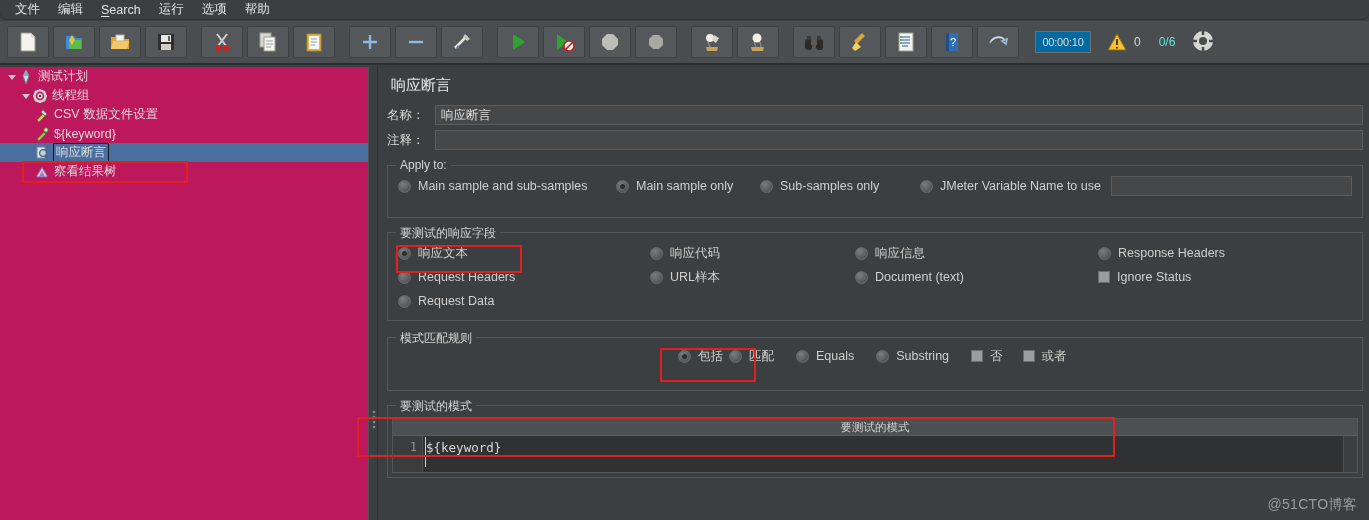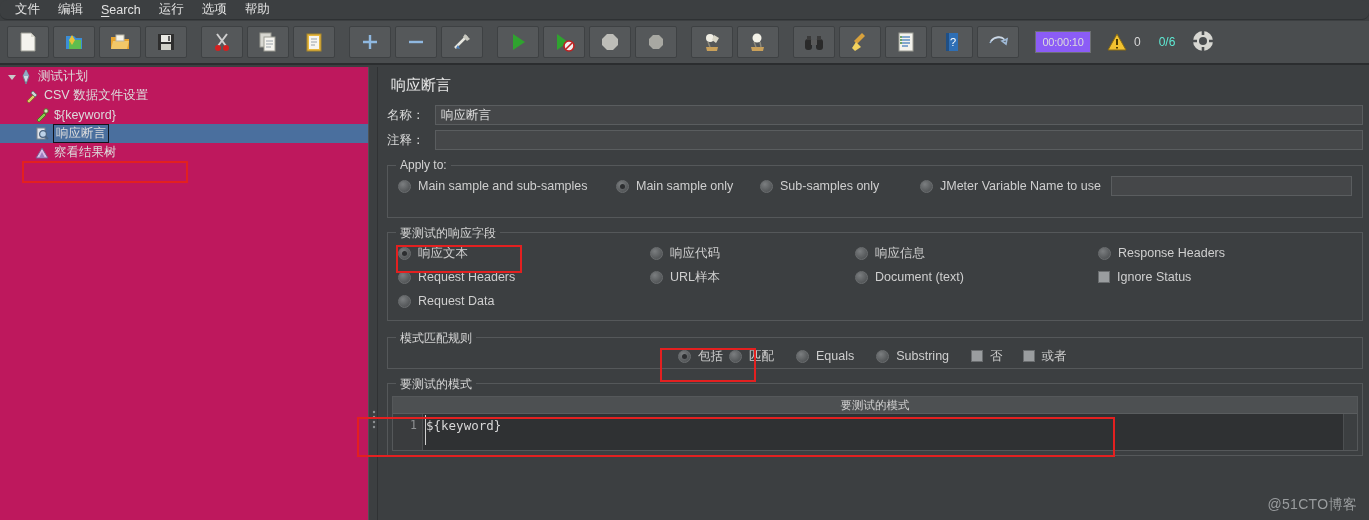--- a/index.html
+++ b/index.html
@@ -37,21 +37,21 @@
     width: 42px; height: 32px; margin: 0 2px;
     background: #55585a; border: 1px solid #3e4143; border-radius: 2px;
     display: flex; align-items: center; justify-content: center;
     position: relative;
   }
   .tsep { width: 10px; height: 32px; }
   .ico { width: 22px; height: 22px; display:block; }
 
   .timer {
     margin-left: 14px; width: 56px; height: 22px;
-    background: #8b5cf6; border: 1px solid #6d7073;
+    background: #0369a1; border: 1px solid #6d7073;
     color: #dcdcdc; font-size: 11px; font-family: "Liberation Sans", sans-serif;
     display: flex; align-items: center; justify-content: center; letter-spacing: -0.2px;
   }
   .warnbox { display:flex; align-items:center; margin-left: 16px; gap: 7px; }
   .warncount { color: #d8d8d8; font-size: 12px; }
   .threads { margin-left: 18px; color: #5eead4; font-size: 12px; }
   .connicon { margin-left: 16px; }
 
   
   .tree {
@@ -361,23 +361,34 @@
     <svg class="twist" viewBox="0 0 12 12">
         <path d="M2 4l4 5 4-5z" fill="#c9c9c9"></path>
       </svg>
     <svg class="tico" viewBox="0 0 16 16">
       <path d="M8 1l3 6-3 8-3-8z" fill="#cfd8e3" stroke="#6f7f90"></path>
       <path d="M8 1l3 6H5z" fill="#8fa8c4"></path>
     </svg>
     <span class="tlabel">测试计划</span>
   </div>
 
-
-
-  <div class="tnode" style="padding-left:24px">
+  <div class="tnode" style="padding-left:20px">
+    <svg class="twist" viewBox="0 0 12 12">
+        <path d="M2 4l4 5 4-5z" fill="#c9c9c9"></path>
+      </svg>
+    <svg class="tico" viewBox="0 0 16 16">
+      <circle cx="8" cy="8" r="5.5" fill="none" stroke="#dcdcdc" stroke-width="2.2"></circle>
+      <circle cx="8" cy="8" r="2" fill="#3c3f41" stroke="#dcdcdc" stroke-width="1.4"></circle>
+      <path d="M8 1v2M8 13v2M1 8h2M13 8h2M3 3l1.5 1.5M11.5 11.5L13 13M13 3l-1.5 1.5M4.5 11.5L3 13" stroke="#dcdcdc" stroke-width="1.6"></path>
+    </svg>
+    <span class="tlabel">线程组</span>
+  </div>
+
+
+  <div class="tnode" style="padding-left:34px">
     <svg class="tico" viewBox="0 0 16 16">
       <path d="M3 13l6-6 2 2-6 6z" fill="#e0c36a" stroke="#8b7530"></path>
       <path d="M9 3l4 4-2 2-4-4z" fill="#cfd3d6" stroke="#77797b"></path>
     </svg>
     <span class="tlabel">CSV 数据文件设置</span>
   </div>
 
   <div class="tnode" style="padding-left:34px">
     <svg class="tico" viewBox="0 0 16 16">
       <path d="M3 13l7-7 2 2-7 7z" fill="#8fc94e" stroke="#4f7a24"></path>
@@ -496,21 +507,21 @@
     <div class="optrow">
       <div class="opt" style="width:252px">
         <span class="radio"></span>
         <span class="lbl">Request Data</span>
       </div>
     </div>
 
     <div class="redbox" style="left:8px; top:12px; width:126px; height:28px;"></div>
   </div>
 
-  <div class="group" style="margin-top:16px; padding-top:6px; padding-bottom:0;">
+  <div class="group" style="margin-top:16px; padding-top:6px; padding-bottom:22px;">
     <span class="glabel">模式匹配规则</span>
     <div class="optrow" style="padding-left:280px">
       <div class="opt" style="margin-right:6px">
         <span class="radio on"></span>
         <span class="lbl">包括</span>
       </div>
       <div class="opt" style="margin-right:22px">
         <span class="radio"></span>
         <span class="lbl">匹配</span>
       </div>

